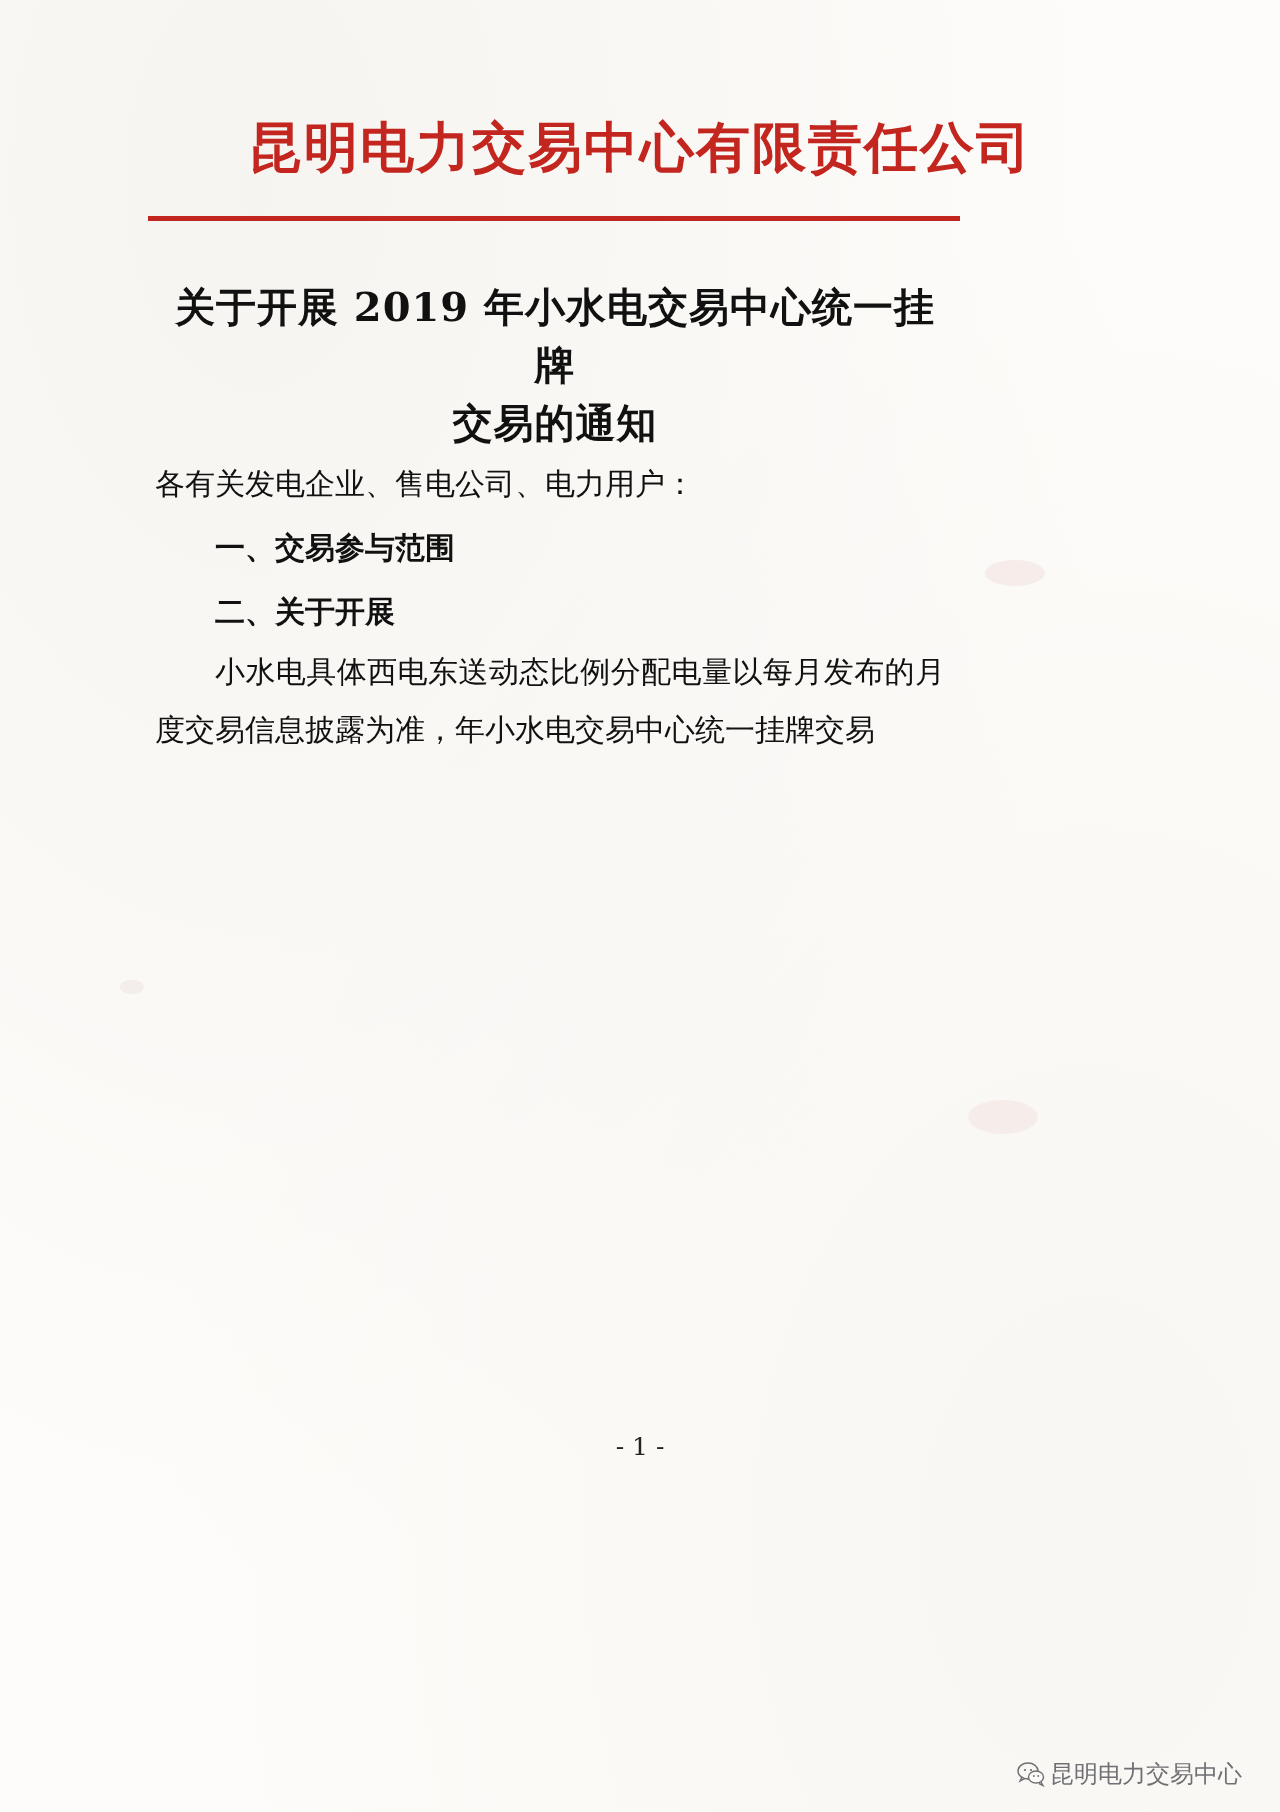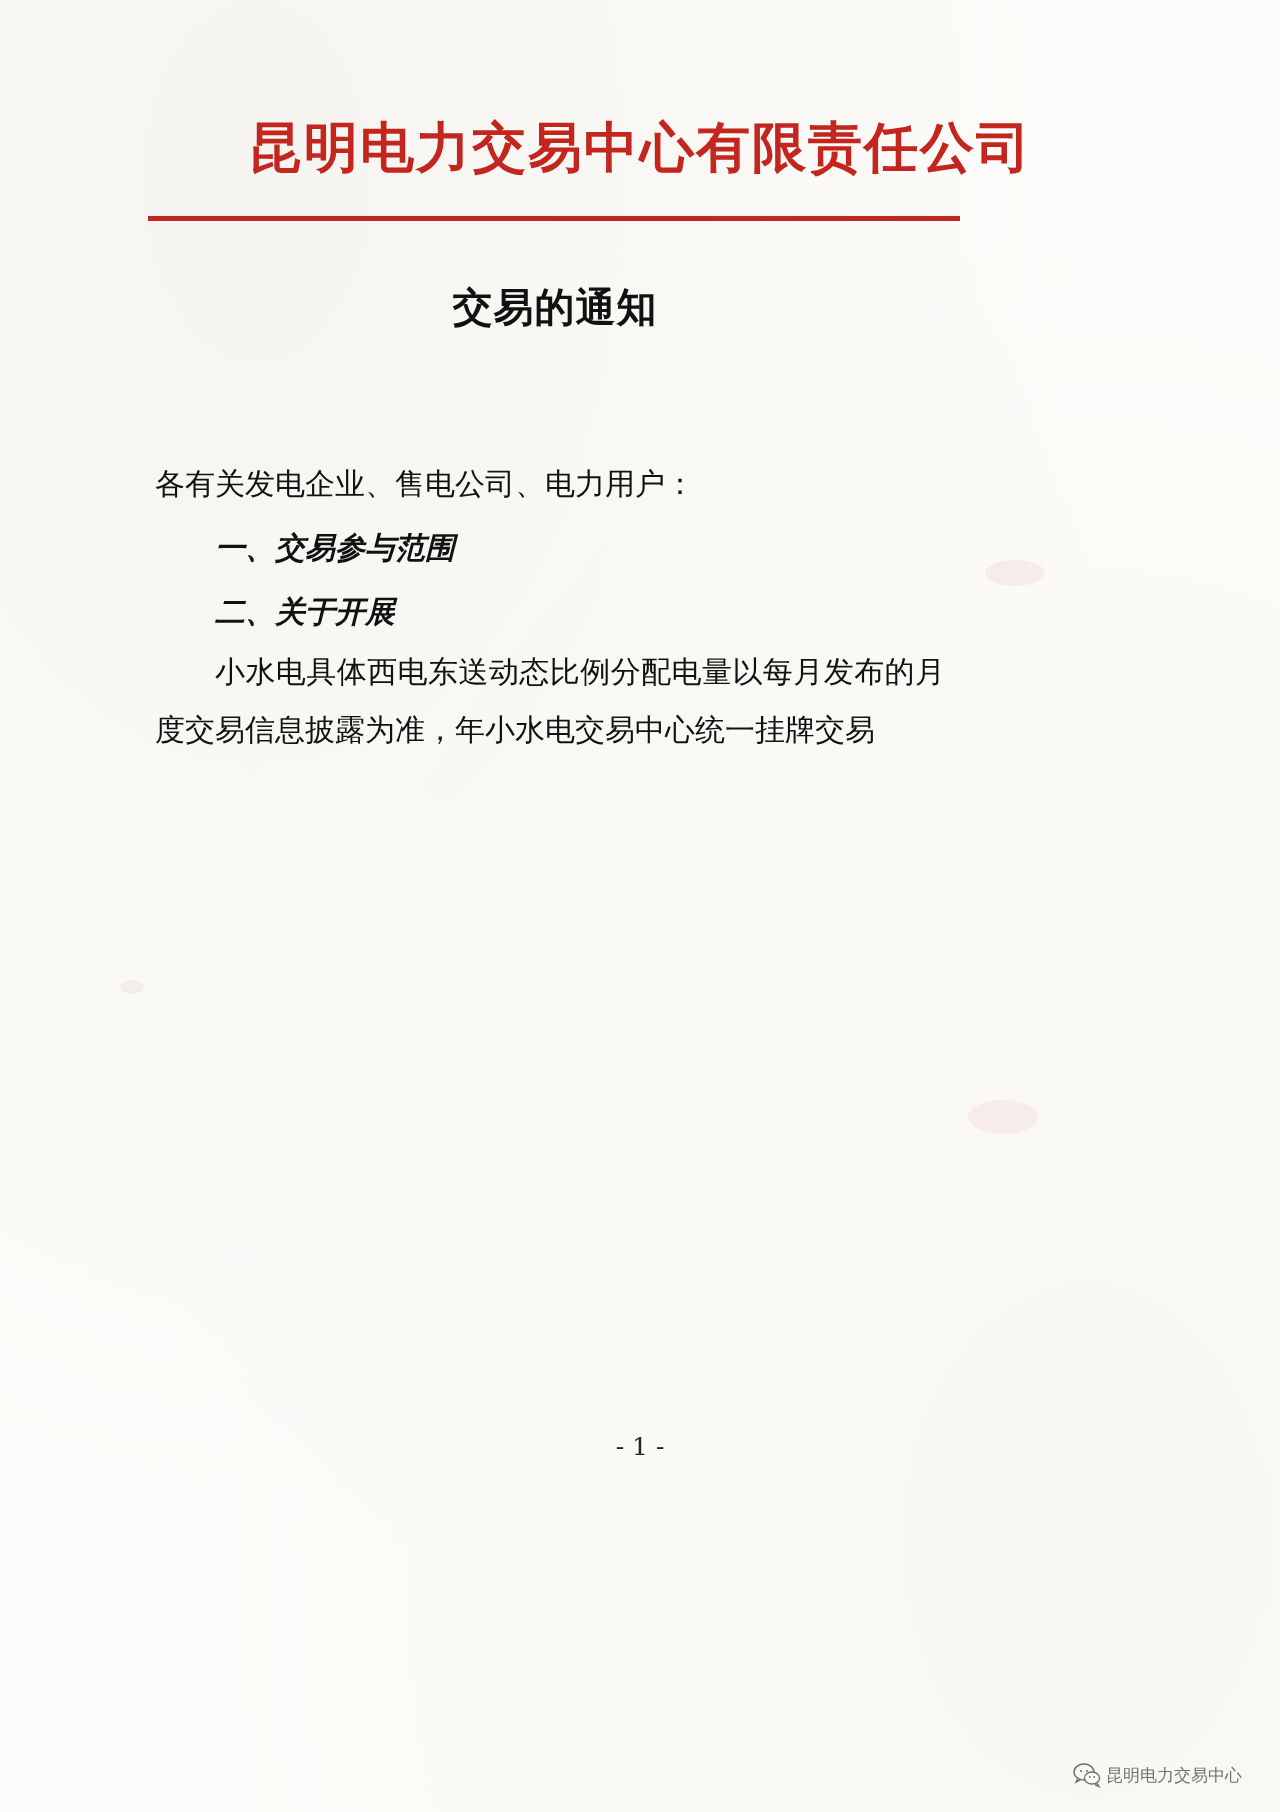--- a/index.html
+++ b/index.html
@@ -78,40 +78,39 @@
     text-align: justify;
     text-justify: inter-ideograph;
   }
   p.indent {
     text-indent: 2em;
   }
   p.heading {
     text-indent: 2em;
     font-weight: bold;
     margin-top: 6px;
-    font-style: italic;
   }
   .footer-page {
     position: absolute;
     top: 1432px;
     left: 0;
     width: 100%;
     text-align: center;
     font-size: 25px;
     color: #222;
   }
   .wm {
     position: absolute;
     right: 38px;
     bottom: 22px;
     display: flex;
     align-items: center;
     gap: 4px;
     color: #6f6f74;
-    font-size: 17px;
+    font-size: 24px;
     font-family: "DejaVu Sans", "Liberation Sans", sans-serif;
   }
   .wm-icon {
     width: 30px;
     height: 30px;
     position: relative;
     display: inline-block;
   }
   .wm-icon svg { display: block; }
   
@@ -131,20 +130,21 @@
 
   <div class="blotch b1"></div>
   <div class="blotch b2"></div>
   <div class="blotch b3"></div>
 
   <div class="masthead">昆明电力交易中心有限责任公司</div>
 
   <div class="redline"></div>
 
   <div class="doc-title">
+    <div>关于开展 2019 年小水电交易中心统一挂牌</div>
     <div>交易的通知</div>
   </div>
 
   <div class="body-block">
     <p>各有关发电企业、售电公司、电力用户：</p>
     <p class="heading">一、交易参与范围</p>
     <p class="heading">二、关于开展</p>
     <p class="indent">小水电具体西电东送动态比例分配电量以每月发布的月度交易信息披露为准，年小水电交易中心统一挂牌交易</p>
   </div>
 

